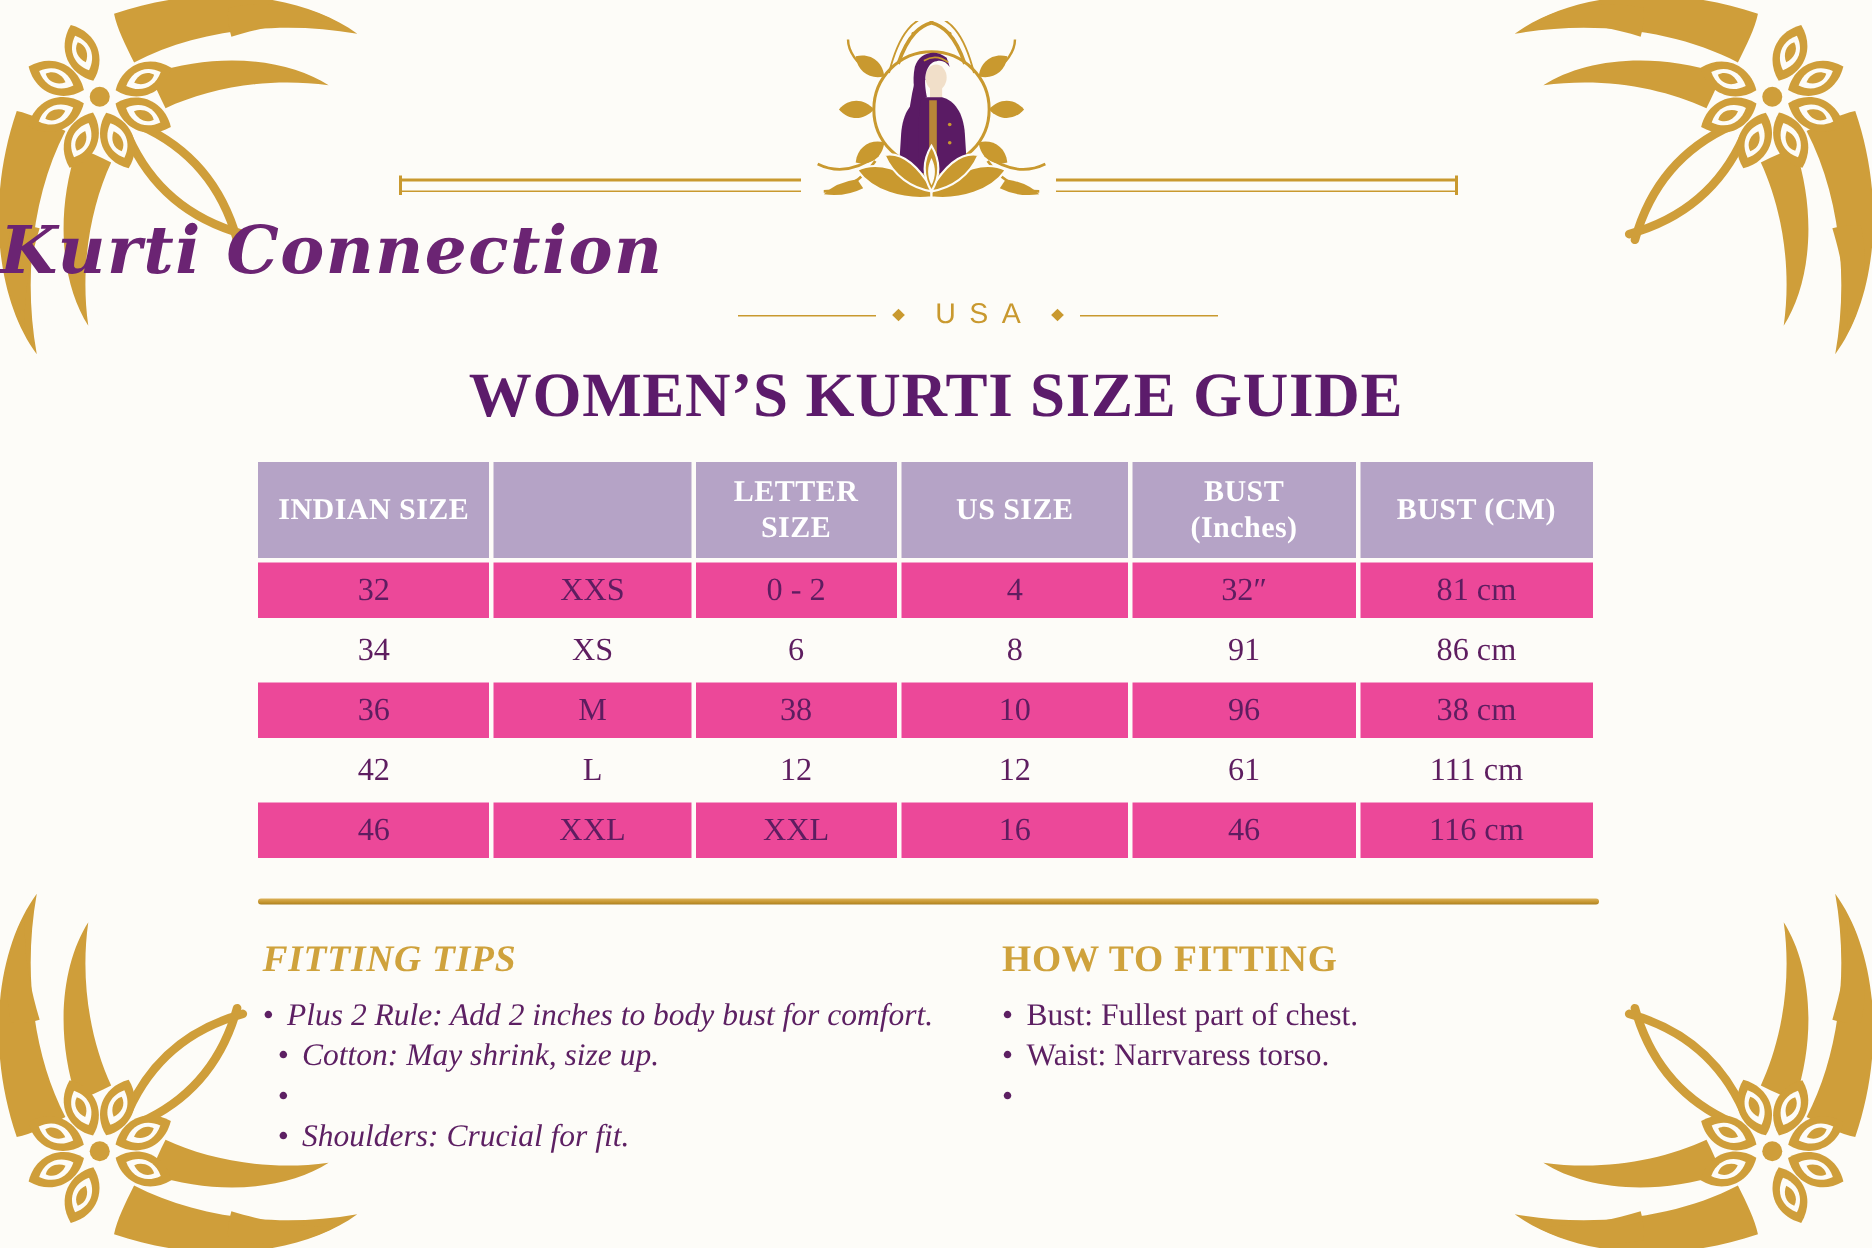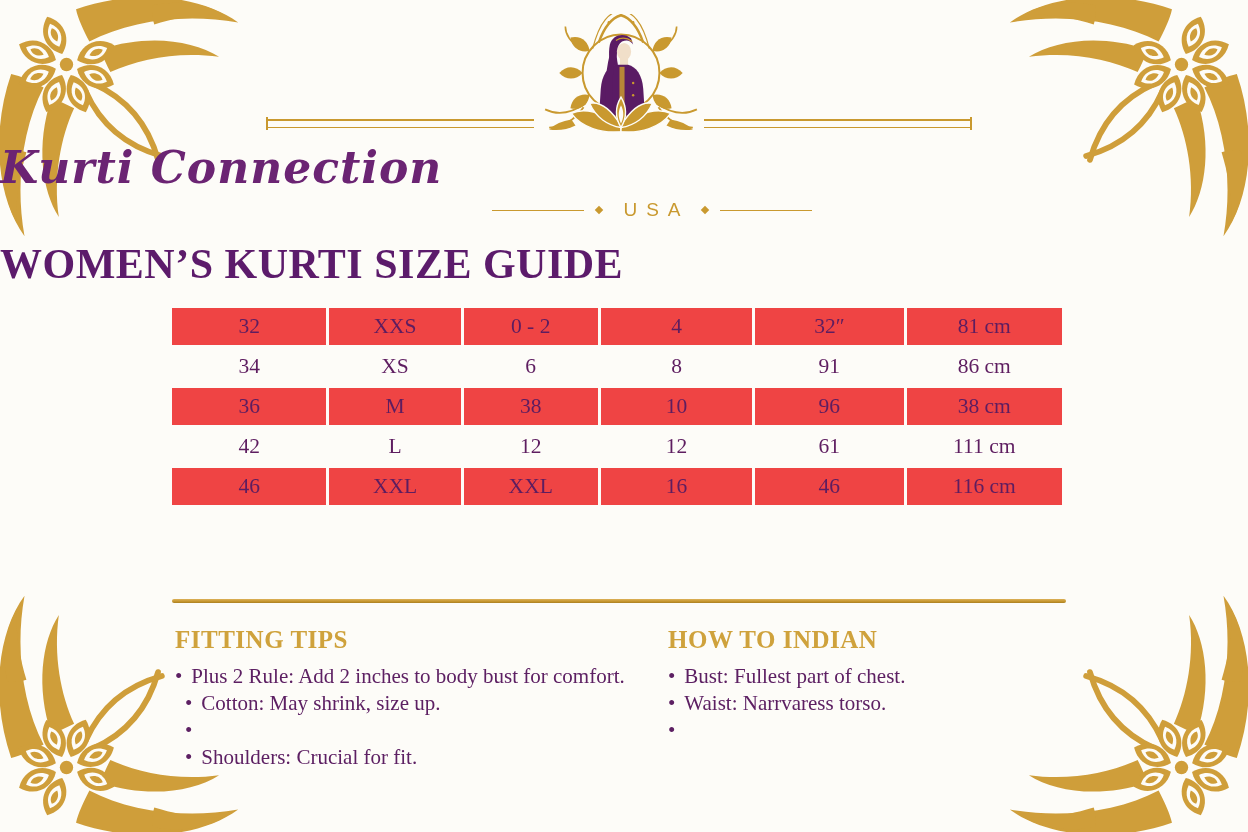--- a/index.html
+++ b/index.html
@@ -32,47 +32,47 @@
     display:flex;align-items:center;justify-content:center;gap:12px;margin-left:28px;
   }
   .usa-row .rule{width:92px;height:0;border-top:1.6px solid #c9992f;}
   .usa-row .diamond{width:6px;height:6px;background:#c9992f;transform:rotate(45deg);}
   .usa-row .usa{
     font-family:"Liberation Sans", sans-serif;font-size:19px;color:#c9992f;
     letter-spacing:9px;text-indent:9px;font-weight:500;
   }
   
   .page-title{
-    position:absolute;left:0;top:240px;width:100%;
+    position:absolute;left:0;top:240px;width:100%;text-align:center;
     font-size:42px;font-weight:bold;color:#5c1b6b;letter-spacing:0.5px;
   }
   
   .table-wrap{position:absolute;left:172px;top:308px;width:890px;}
   table{table-layout:fixed;border-collapse:separate;border-spacing:3px;margin:-3px;width:896px;}
   th{
     background:#b5a3c6;color:#ffffff;height:64px;
     font-size:20px;font-weight:bold;letter-spacing:0.3px;
     text-align:center;vertical-align:middle;line-height:1.2;
     white-space:pre-line;padding:0 4px;
   }
   td{
     height:37px;text-align:center;vertical-align:middle;
     font-size:21.5px;color:#5e1d60;padding:0;
   }
-  tr.tan td{background:#ef4444;margin-left:48px;}
+  tr.tan td{background:#ec4899;margin-left:48px;}
   tr.plain td{background:transparent;}
   
   .gold-rule{
     position:absolute;left:172px;top:599px;width:894px;height:4px;
     background:linear-gradient(180deg,#dcb159 0%,#c6962f 60%,#aa7f22 100%);
     border-radius:2px;
   }
   
   .section{position:absolute;top:626px;}
-  .section.left{left:175px;width:505px;}
+  .section.left{left:175px;width:505px;font-style:italic;}
   .section.right{left:668px;width:440px;}
   .section h2{
     margin:0 0 9px 0;font-size:25px;font-weight:bold;color:#cfa23c;
     letter-spacing:0.5px;font-family:"Liberation Serif", serif;
   }
   .tip{display:flex;align-items:baseline;line-height:27px;font-size:21px;color:#5d2063;}
   .tip .dot{font-size:21px;margin-right:9px;color:#5d2063;}
   .section.left .tip.indent{margin-left:10px;}
 </style>
 </head>
@@ -230,20 +230,30 @@
   <table>
     <colgroup>
       <col style="width:153px">
         <col style="width:130px">
         <col style="width:133px">
       <col style="width:150px">
         <col style="width:147px">
         <col style="width:154px">
     </colgroup>
     <tbody>
+        <tr>
+      <th>INDIAN SIZE</th>
+      <th></th>
+      <th>LETTER
+SIZE</th>
+      <th>US SIZE</th>
+      <th>BUST
+(Inches)</th>
+      <th>BUST (CM)</th>
+    </tr>
     <tr class="tan">
       <td>32</td>
       <td>XXS</td>
       <td>0 - 2</td>
       <td>4</td>
       <td>32″</td>
       <td>81 cm</td>
     </tr>
     <tr class="plain">
       <td>34</td>
@@ -296,21 +306,21 @@
   <div class="tip indent">
       <span class="dot">•</span>
     </div>
   <div class="tip indent">
       <span class="dot">•</span>
       <span>Shoulders: Crucial for fit.</span>
     </div>
 </div>
 
 <div class="section right">
-  <h2>HOW TO INDIAN</h2>
+  <h2>HOW TO FITTING</h2>
   <div class="tip">
       <span class="dot">•</span>
       <span>Bust: Fullest part of chest.</span>
     </div>
   <div class="tip">
       <span class="dot">•</span>
       <span>Waist: Narrvaress torso.</span>
     </div>
   <div class="tip">
       <span class="dot">•</span>

